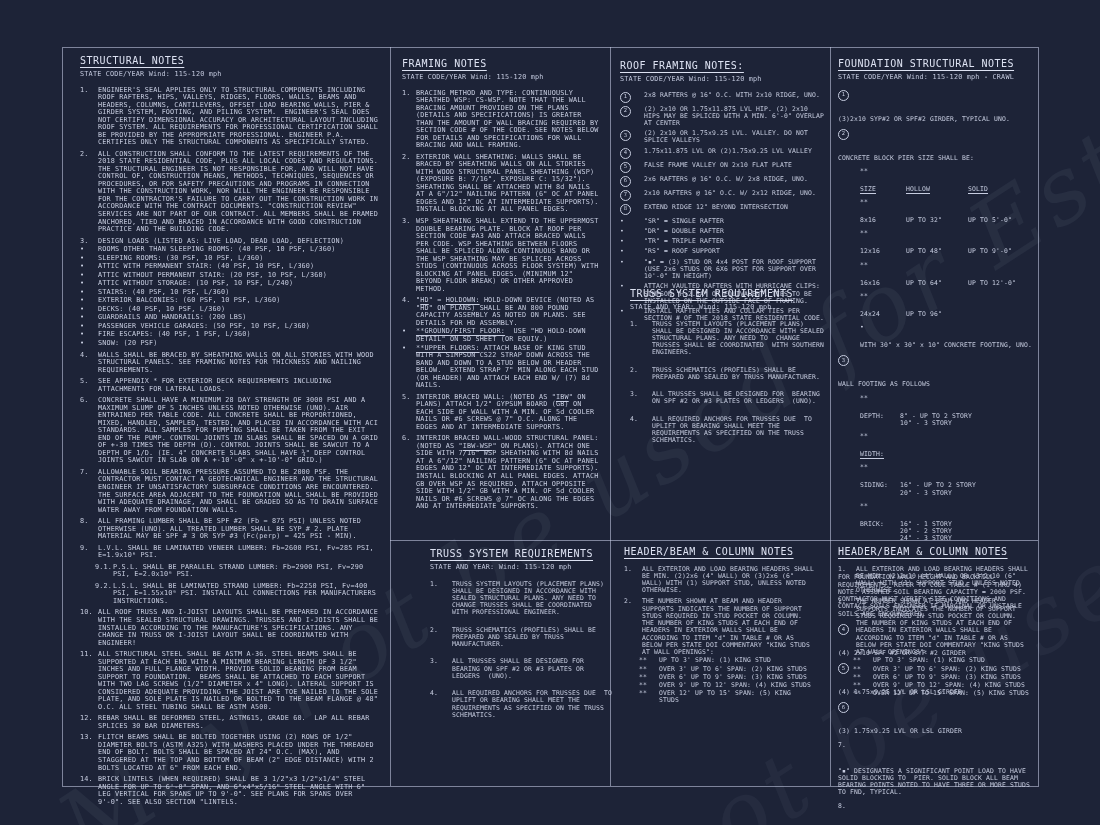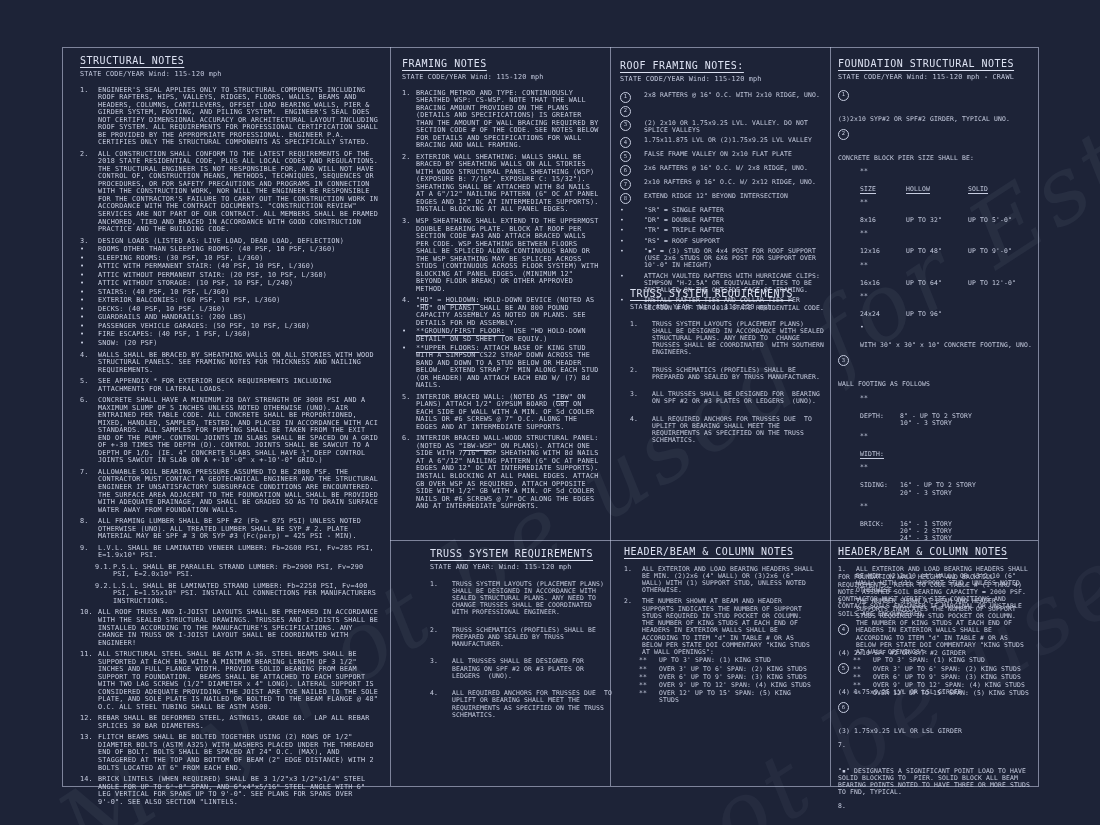--- a/index.html
+++ b/index.html
@@ -244,20 +244,21 @@
   <section class="panel c3" style="left:620px;top:60px;width:204px;">
     <h2>ROOF FRAMING NOTES:</h2>
     <div class="sub">STATE CODE/YEAR Wind: 115-120 mph</div>
     <div class="items">
         <div class="note">
           <span class="mk"><span class="circ">1</span></span>
           <span class="tx">2x8 RAFTERS @ 16" O.C. WITH 2x10 RIDGE, UNO.</span>
         </div>
         <div class="note">
           <span class="mk"><span class="circ">2</span></span>
+          <span class="tx">(2) 2x10 OR 1.75x11.875 LVL HIP. (2) 2x10 HIPS MAY BE SPLICED WITH A MIN. 6'-0" OVERLAP AT CENTER</span>
         </div>
         <div class="note">
           <span class="mk"><span class="circ">3</span></span>
           <span class="tx">(2) 2x10 OR 1.75x9.25 LVL. VALLEY. DO NOT SPLICE VALLEYS</span>
         </div>
         <div class="note">
           <span class="mk"><span class="circ">4</span></span>
           <span class="tx">1.75x11.875 LVL OR (2)1.75x9.25 LVL VALLEY</span>
         </div>
         <div class="note">

